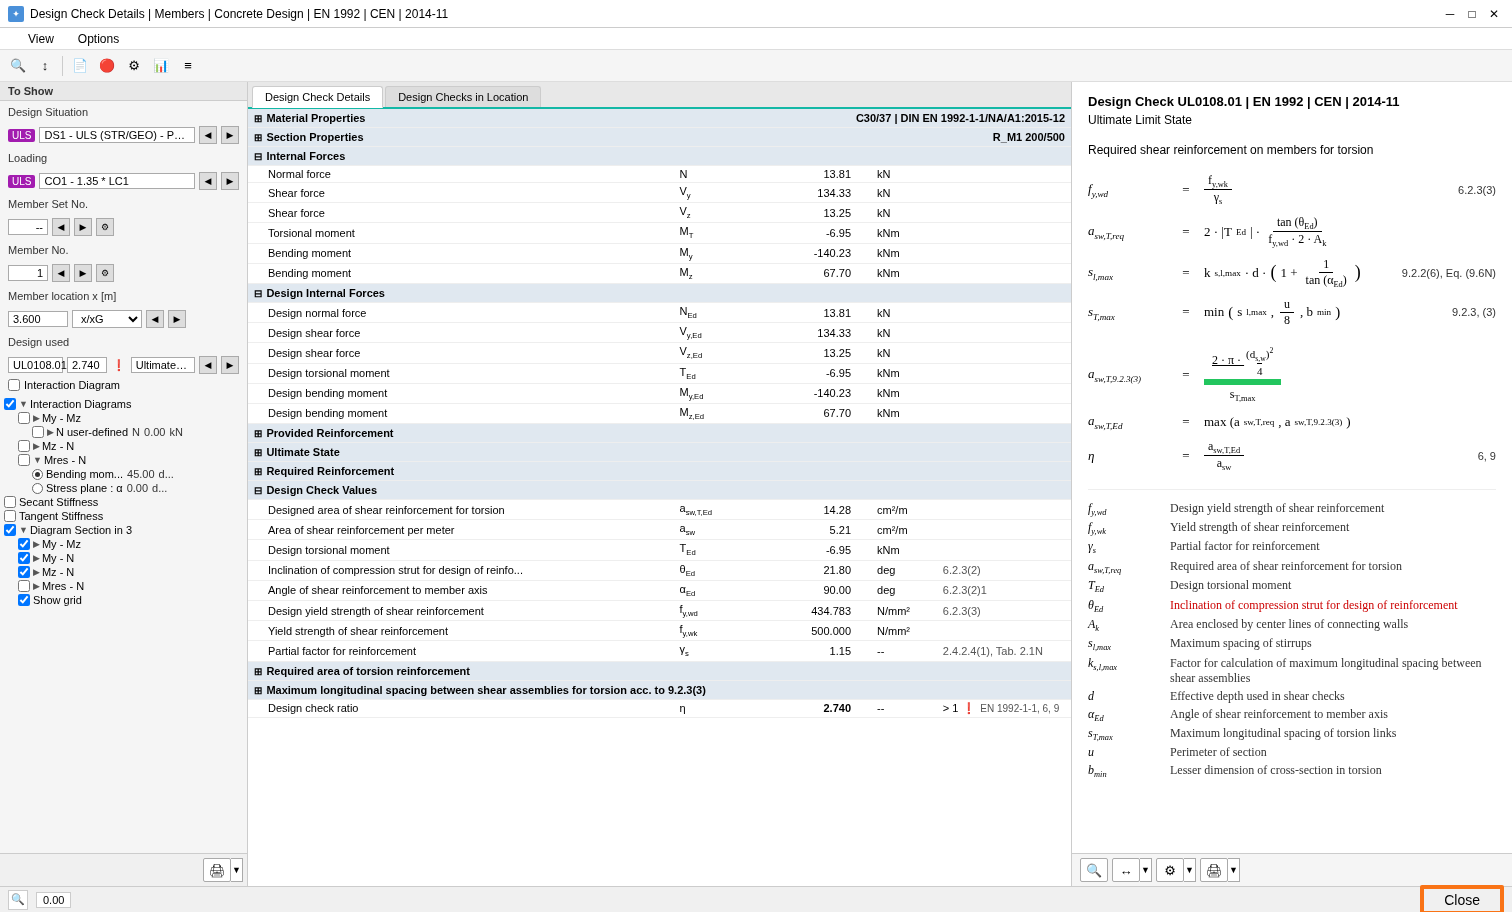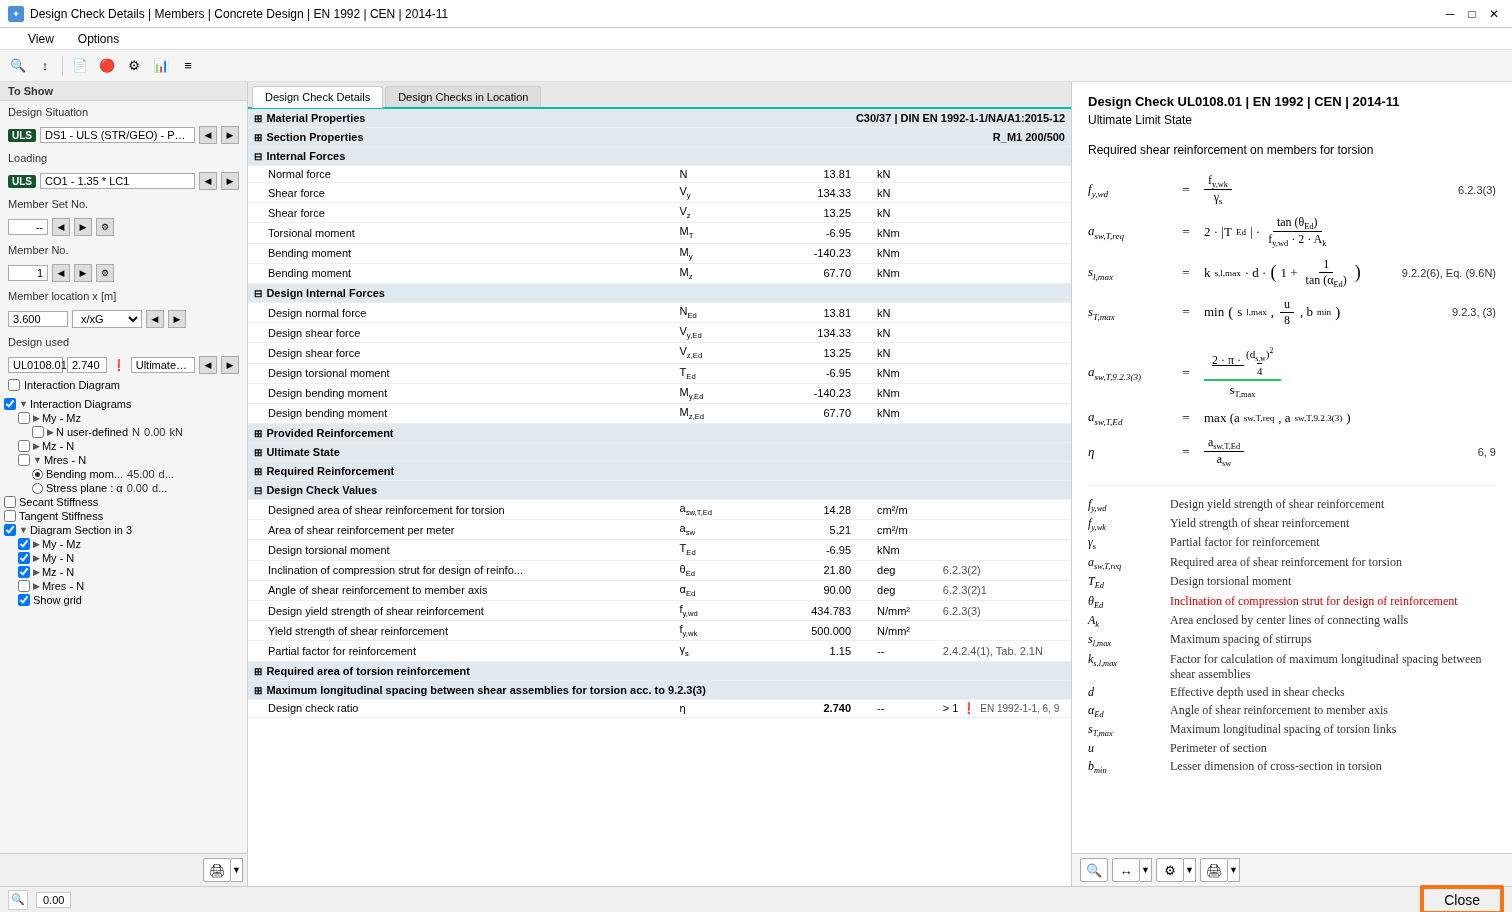--- a/index.html
+++ b/index.html
@@ -76,24 +76,24 @@
     }
     .field-row {
       display: flex;
       align-items: center;
       padding: 3px 8px;
       gap: 4px;
       min-height: 22px;
     }
     .field-label { font-size: 11px; color: #333; }
     .uls-badge {
-      background: #14532d;
+      background: #a21caf;
       color: white;
       font-size: 10px;
-      font-weight: bold;
+      font-weight: normal;
       padding: 1px 4px;
       border-radius: 2px;
       text-align: center;
     }
     .field-value {
       flex: 1;
       background: white;
       border: 1px solid #aaa;
       padding: 1px 4px;
       font-size: 11px;
@@ -848,21 +848,21 @@
           <span style="font-size:15px;">)</span>
         </span>
         <span class="formula-ref">9.2.3, (3)</span>
       </div>
 
       <div class="formula-line" style="margin-top:16px;">
         <span class="formula-symbol">a<sub>sw,T,9.2.3(3)</sub></span>
         <span class="formula-equals">=</span>
         <span class="formula-expr">
           <span class="fraction">
-            <span class="numerator" style="border-bottom:2px solid #22c55e; padding:2px 8px;text-decoration:underline;">
+            <span class="numerator" style="border-bottom:6px solid #22c55e; padding:2px 8px;text-decoration:underline;">
               2 · π ·
               <span style="display:inline-flex;flex-direction:column;align-items:center;vertical-align:middle;margin-left:2px;">
                 <span style="font-size:11px;">(d<sub>s,w</sub>)<sup>2</sup></span>
                 <span style="border-top:1px solid #000;padding-top:1px;font-size:11px;text-align:center;">4</span>
               </span>
             </span>
             <span class="denominator" style="padding:2px 8px;">s<sub>T,max</sub></span>
           </span>
         </span>
       </div>

